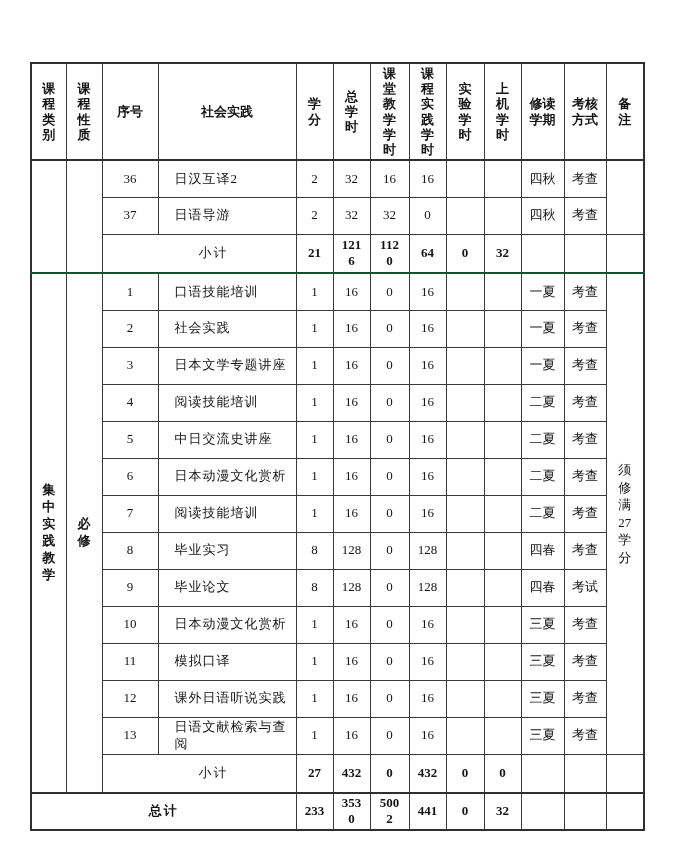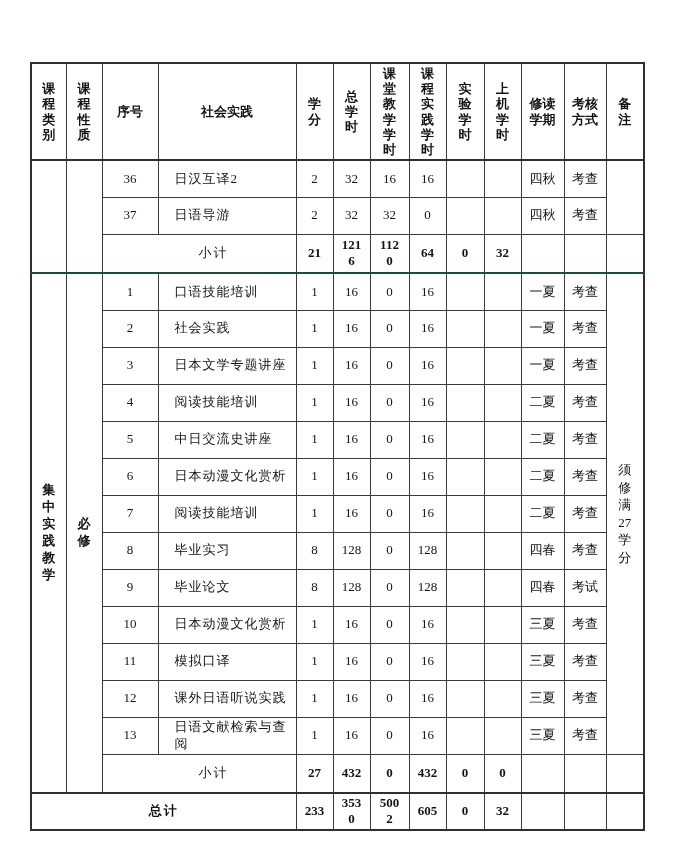--- a/index.html
+++ b/index.html
@@ -329,21 +329,21 @@
     <td></td>
   </tr>
 
   <tr class="grand">
     <td colspan="4" class="label-cell">总计</td>
     <td>233</td>
     <td>353
 0</td>
     <td>500
 2</td>
-    <td>605</td>
+    <td>441</td>
     <td>0</td>
     <td>32</td>
     <td></td>
     <td></td>
     <td></td>
   </tr>
 </tbody>
     </table>
 </div>
 

